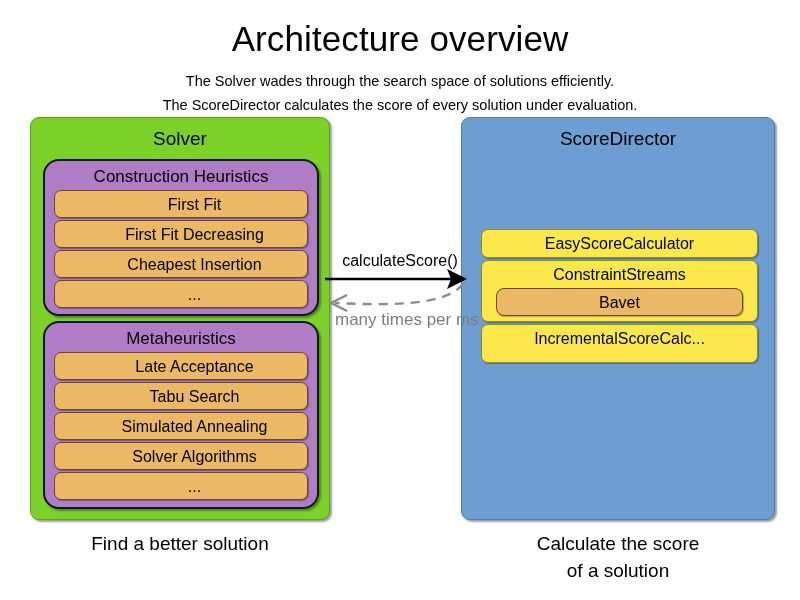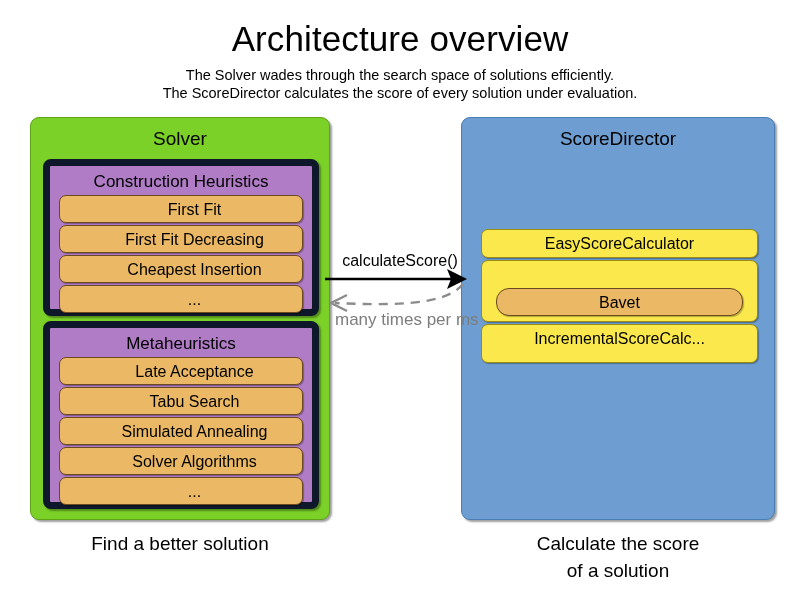--- a/index.html
+++ b/index.html
@@ -28,21 +28,21 @@
     font-size: 35px;
     font-weight: normal;
     line-height: 44px;
     margin: 0;
     padding-top: 17px;
     letter-spacing: 0.1px;
   }
   .subtitle-line {
     font-size: 14.5px;
     line-height: 18px;
-    margin: 0;
+    margin: 6px;
   }
   #subtitle-1 { padding-top: 5px; }
 
   
   .panel {
     position: absolute;
     border-radius: 9px;
     box-sizing: border-box;
     box-shadow: 2px 2px 2px rgba(0,0,0,0.38);
   }
@@ -68,22 +68,22 @@
     width: 314px;
     height: 403px;
     background: #6D9DD1;
     border: 1px solid #4a7db5;
   }
 
   
   .group {
     position: absolute;
     background: #B07CC6;
-    border: 7px solid #0f172a;
-    border-radius: 8px;
+    border: 2px solid #0f172a;
+    border-radius: 16px;
     box-sizing: border-box;
     box-shadow: 2px 2px 2px rgba(0,0,0,0.35);
   }
   .group-title {
     text-align: center;
     font-size: 17px;
     line-height: 22px;
     padding-top: 5px;
   }
   #group-construction {
@@ -151,21 +151,21 @@
     position: absolute;
     left: 14px;
     right: 14px;
     top: 27px;
     height: 28px;
     line-height: 27px;
     text-align: center;
     font-size: 16px;
     background: #EBB866;
     border: 1px solid #6b4a1f;
-    border-radius: 13px;
+    border-radius: 8px;
     box-sizing: border-box;
     box-shadow: 1px 1px 1px rgba(0,0,0,0.28);
   }
   #calc-incremental {
     top: 206px;
     height: 39px;
     line-height: 28px;
   }
 
   
@@ -249,20 +249,21 @@
     </div>
   </div>
 </div>
 
 <div id="scoredirector-panel" class="panel">
   <div class="panel-title">ScoreDirector</div>
 
   <div id="calc-easy" class="calc">EasyScoreCalculator</div>
 
   <div id="calc-cs" class="calc">
+    <div id="calc-cs-label">ConstraintStreams</div>
     <div id="calc-bavet">Bavet</div>
   </div>
 
   <div id="calc-incremental" class="calc">IncrementalScoreCalc...</div>
 </div>
 
 <div id="arrows">
   <svg width="160" height="100" viewBox="0 0 160 100">
 
     <g>

